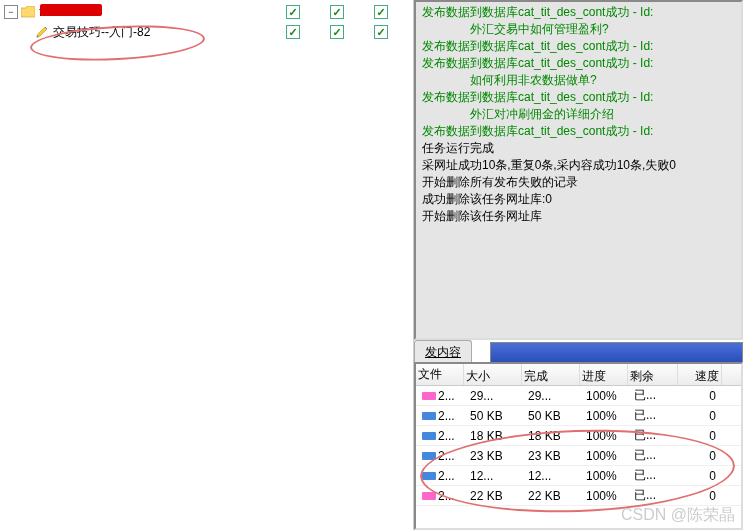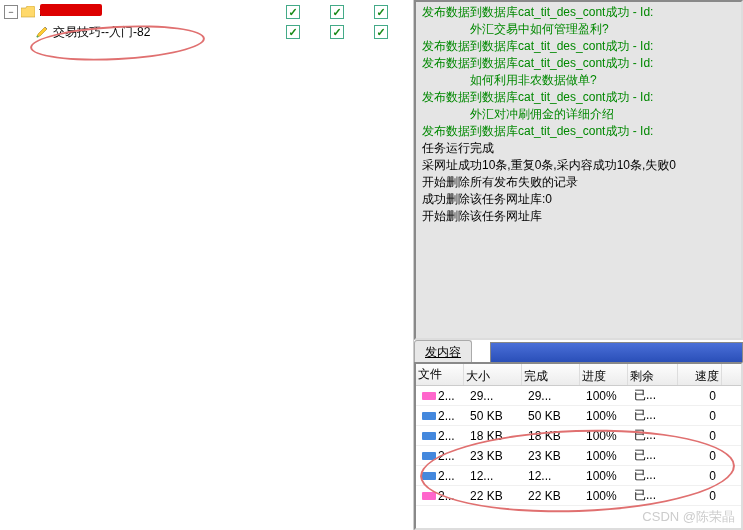--- a/index.html
+++ b/index.html
@@ -28,21 +28,21 @@
 .grid-body { }
 .grid-row { display: flex; height: 20px; align-items: center; border-bottom: 1px solid #f0f0f0; }
 .grid-row div { padding: 2px 6px; font-size: 12px; white-space: nowrap; overflow: hidden; }
 .col-file { width: 48px; display: flex; align-items: center; gap: 2px; }
 .col-size { width: 58px; }
 .col-done { width: 58px; }
 .col-prog { width: 48px; text-align: left; }
 .col-remain { width: 50px; }
 .col-speed { width: 44px; text-align: right; }
 .file-icon { width: 14px; height: 12px; flex-shrink: 0; }
-.watermark { position: absolute; right: 8px; bottom: 4px; color: #ccc; font-size: 13px; pointer-events: none; }
+.watermark { position: absolute; right: 8px; bottom: 4px; color: #ccc; font-size: 16px; pointer-events: none; }
 .redact { position: absolute; left: 40px; top: 4px; width: 62px; height: 12px; background: #d00; border-radius: 2px; }
 .circle-annot { position: absolute; border: 2px solid #e07070; border-radius: 50%; pointer-events: none; }
 .circle1 { left: 30px; top: 26px; width: 175px; height: 34px; transform: rotate(-3deg); }
 .circle2 { left: 420px; top: 430px; width: 315px; height: 82px; transform: rotate(-2deg); }
 </style>
 </head>
 <body>
 
 <div class="left-panel">
   <div class="tree">

